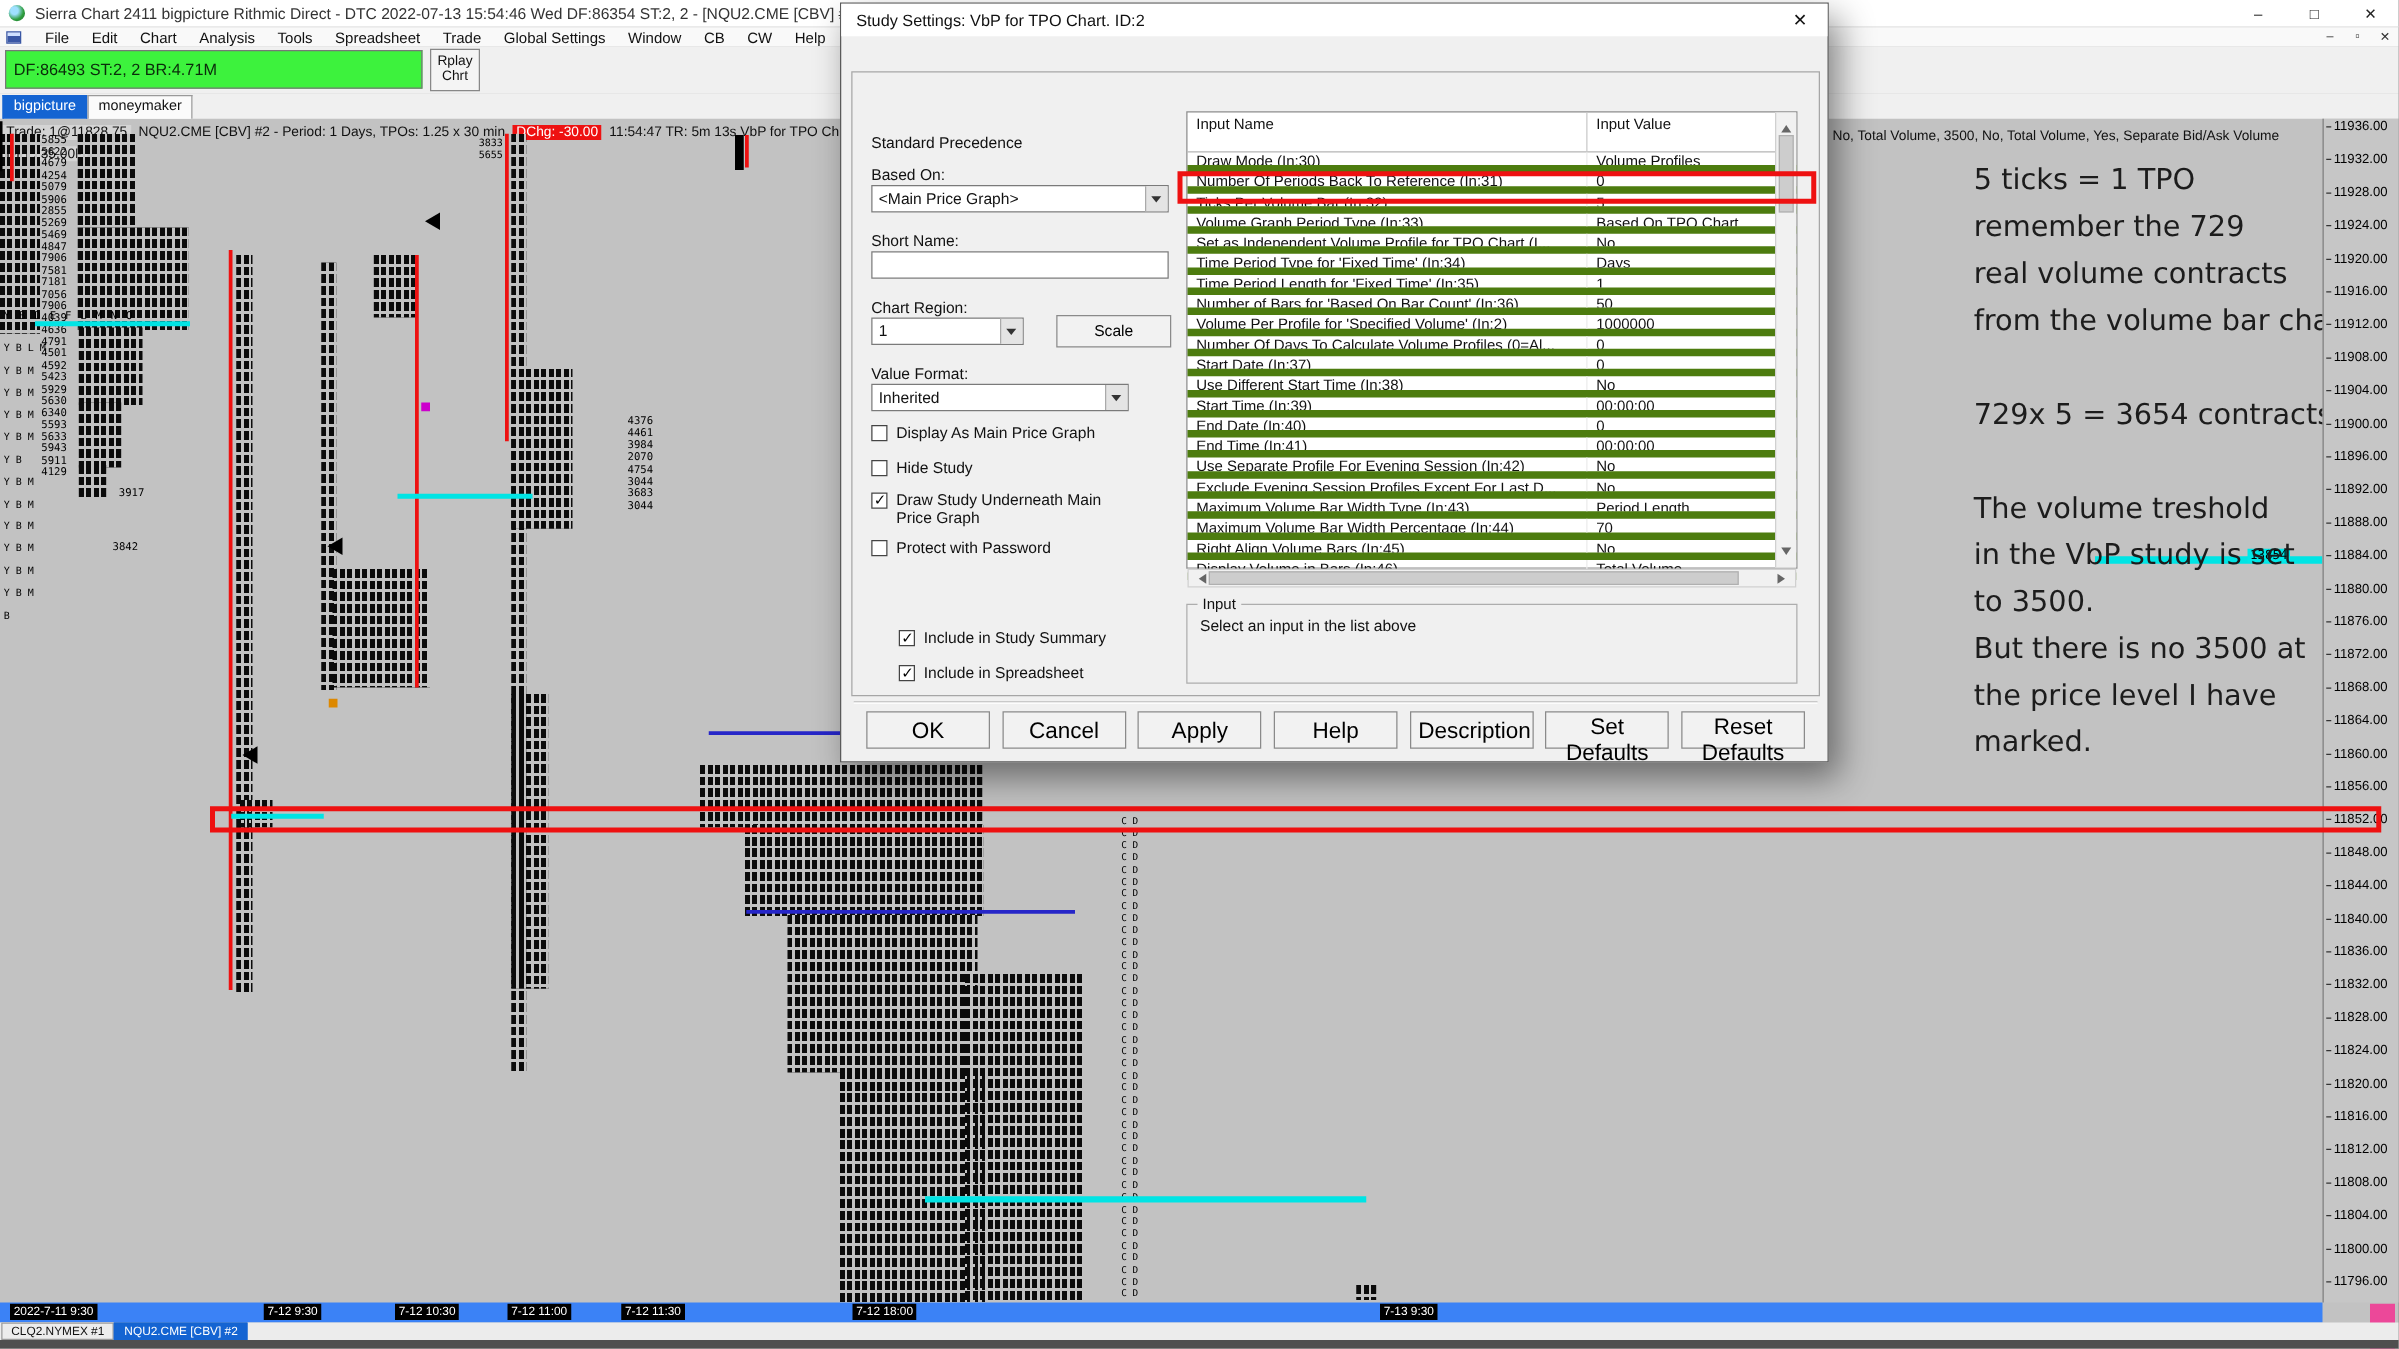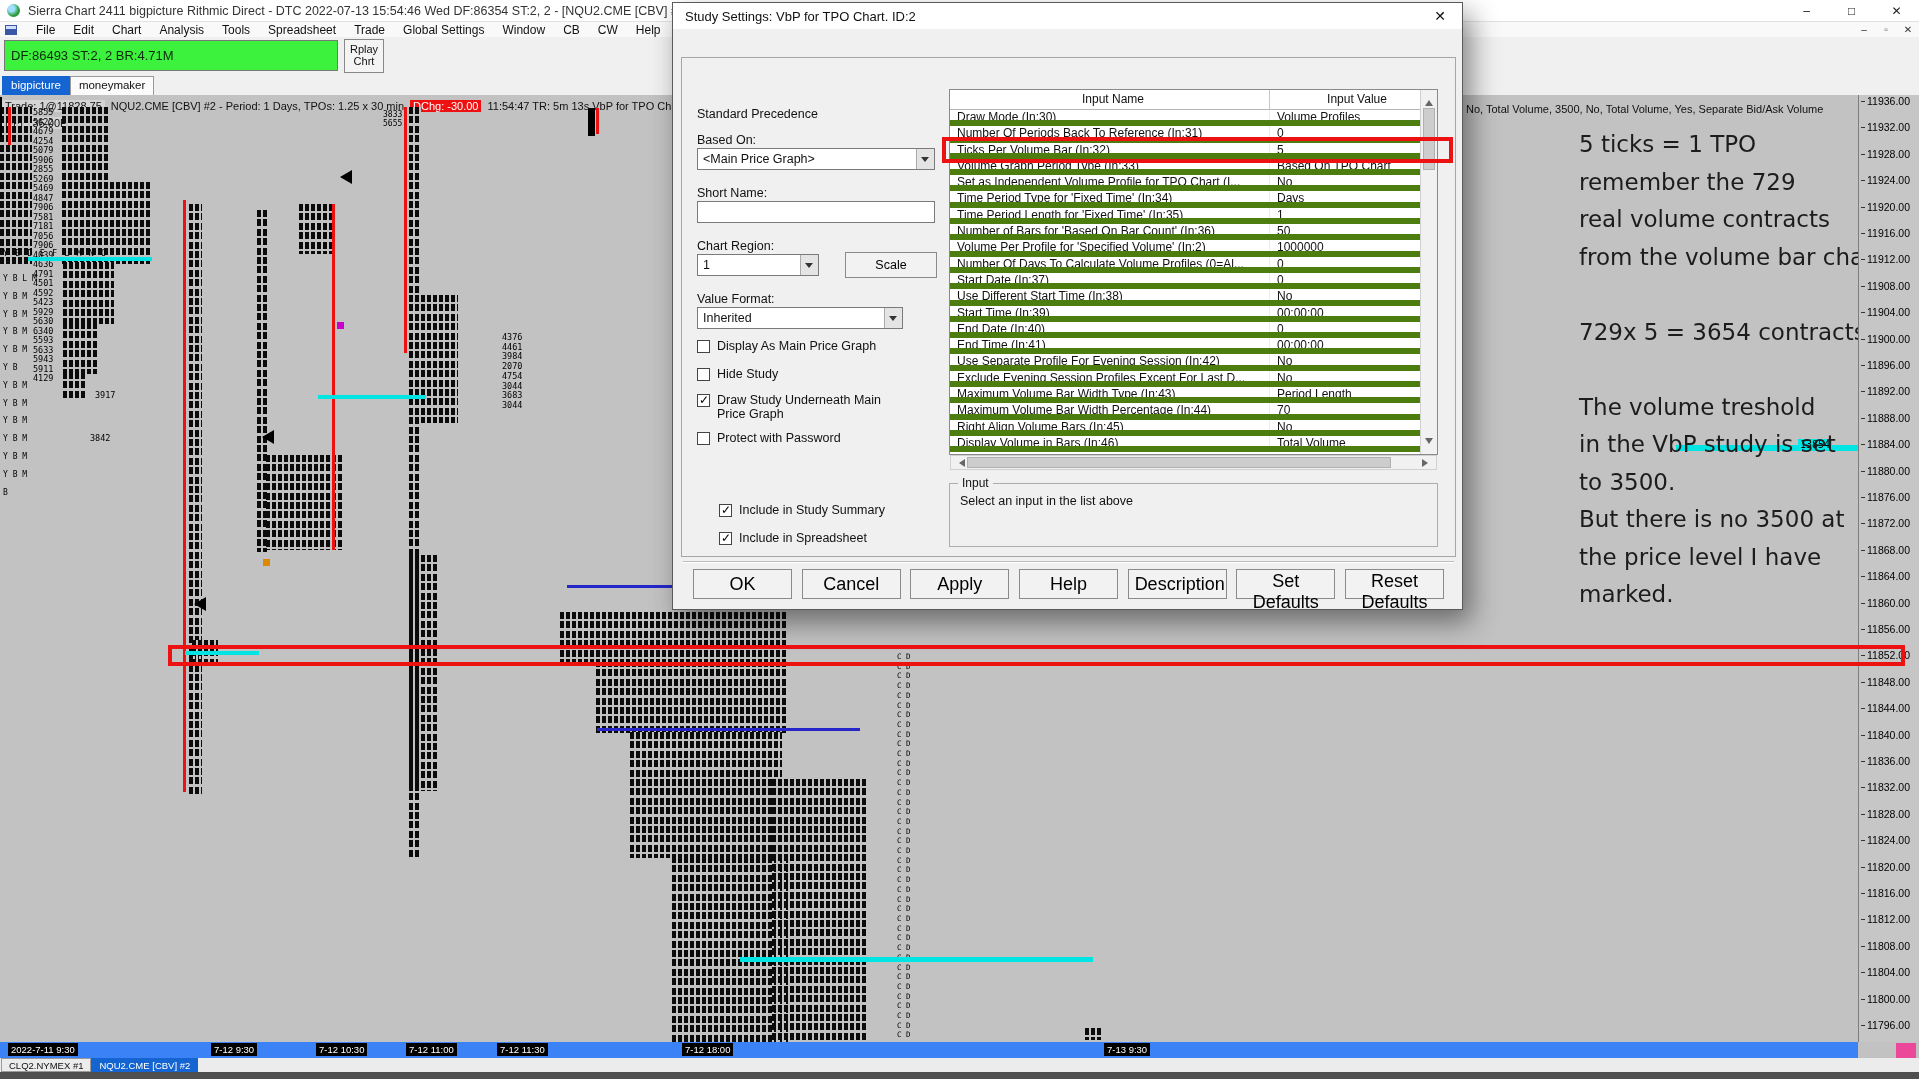--- a/index.html
+++ b/index.html
@@ -78,21 +78,21 @@
   .combo{position:absolute;background:#fff;border:1px solid #7a7a7a;font-size:12.5px;display:flex;align-items:center;padding-left:5px;}
   .combo::after{content:"";position:absolute;right:5px;top:8px;border:4px solid transparent;border-top:5px solid #333;}
   .combo .carea{position:absolute;right:0;top:0;width:18px;height:100%;background:#e4e4e4;border-left:1px solid #aaa;}
   .tinput{position:absolute;background:#fff;border:1px solid #7a7a7a;}
   .dbtn-scale{position:absolute;background:#f2f2f2;border:1px solid #8a8a8a;font-size:12.5px;text-align:center;}
   .cbrow{position:absolute;display:flex;align-items:flex-start;font-size:12.5px;}
   .cb{width:13px;height:13px;background:#fff;border:1px solid #444;margin-right:7px;flex:none;position:relative;margin-top:1px;}
   .cbrow.checked .cb::after{content:"✓";position:absolute;left:1px;top:-2px;font-size:12px;color:#000;}
   
   .dtable{position:absolute;left:276px;top:86px;width:489px;height:366px;background:#fff;border:1px solid #8a8a8a;}
-  .thead{height:20px;display:flex;border-bottom:1px solid #b5b5b5;font-size:12px;text-align:center;}
+  .thead{height:32px;display:flex;border-bottom:1px solid #b5b5b5;font-size:12px;}
   .thname{width:320px;padding:2px 0 0 7px;border-right:1px solid #c9c9c9;}
   .thval{flex:1;padding:2px 0 0 7px;}
   .trow{height:16.3px;display:flex;font-size:12px;line-height:15px;border-bottom:6px solid #4d7c0f;}
   .tname{width:320px;padding-left:7px;border-right:1px solid #ececec;white-space:nowrap;overflow:hidden;}
   .tval{flex:1;padding-left:7px;white-space:nowrap;overflow:hidden;}
   .vscroll{position:absolute;right:0;top:0;width:17px;height:364px;background:#f1f1f1;border-left:1px solid #d0d0d0;}
   .varrow{position:absolute;left:4px;width:0;height:0;border:4px solid transparent;}
   .vthumb{position:absolute;left:2px;top:18px;width:12px;height:62px;background:#cdcdcd;border:1px solid #b0b0b0;}
   .hscroll{position:absolute;left:277px;top:452px;width:487px;height:15px;background:#f1f1f1;border:1px solid #d0d0d0;}
   .hthumb{position:absolute;left:16px;top:1px;width:424px;height:11px;background:#cdcdcd;border:1px solid #b0b0b0;}

